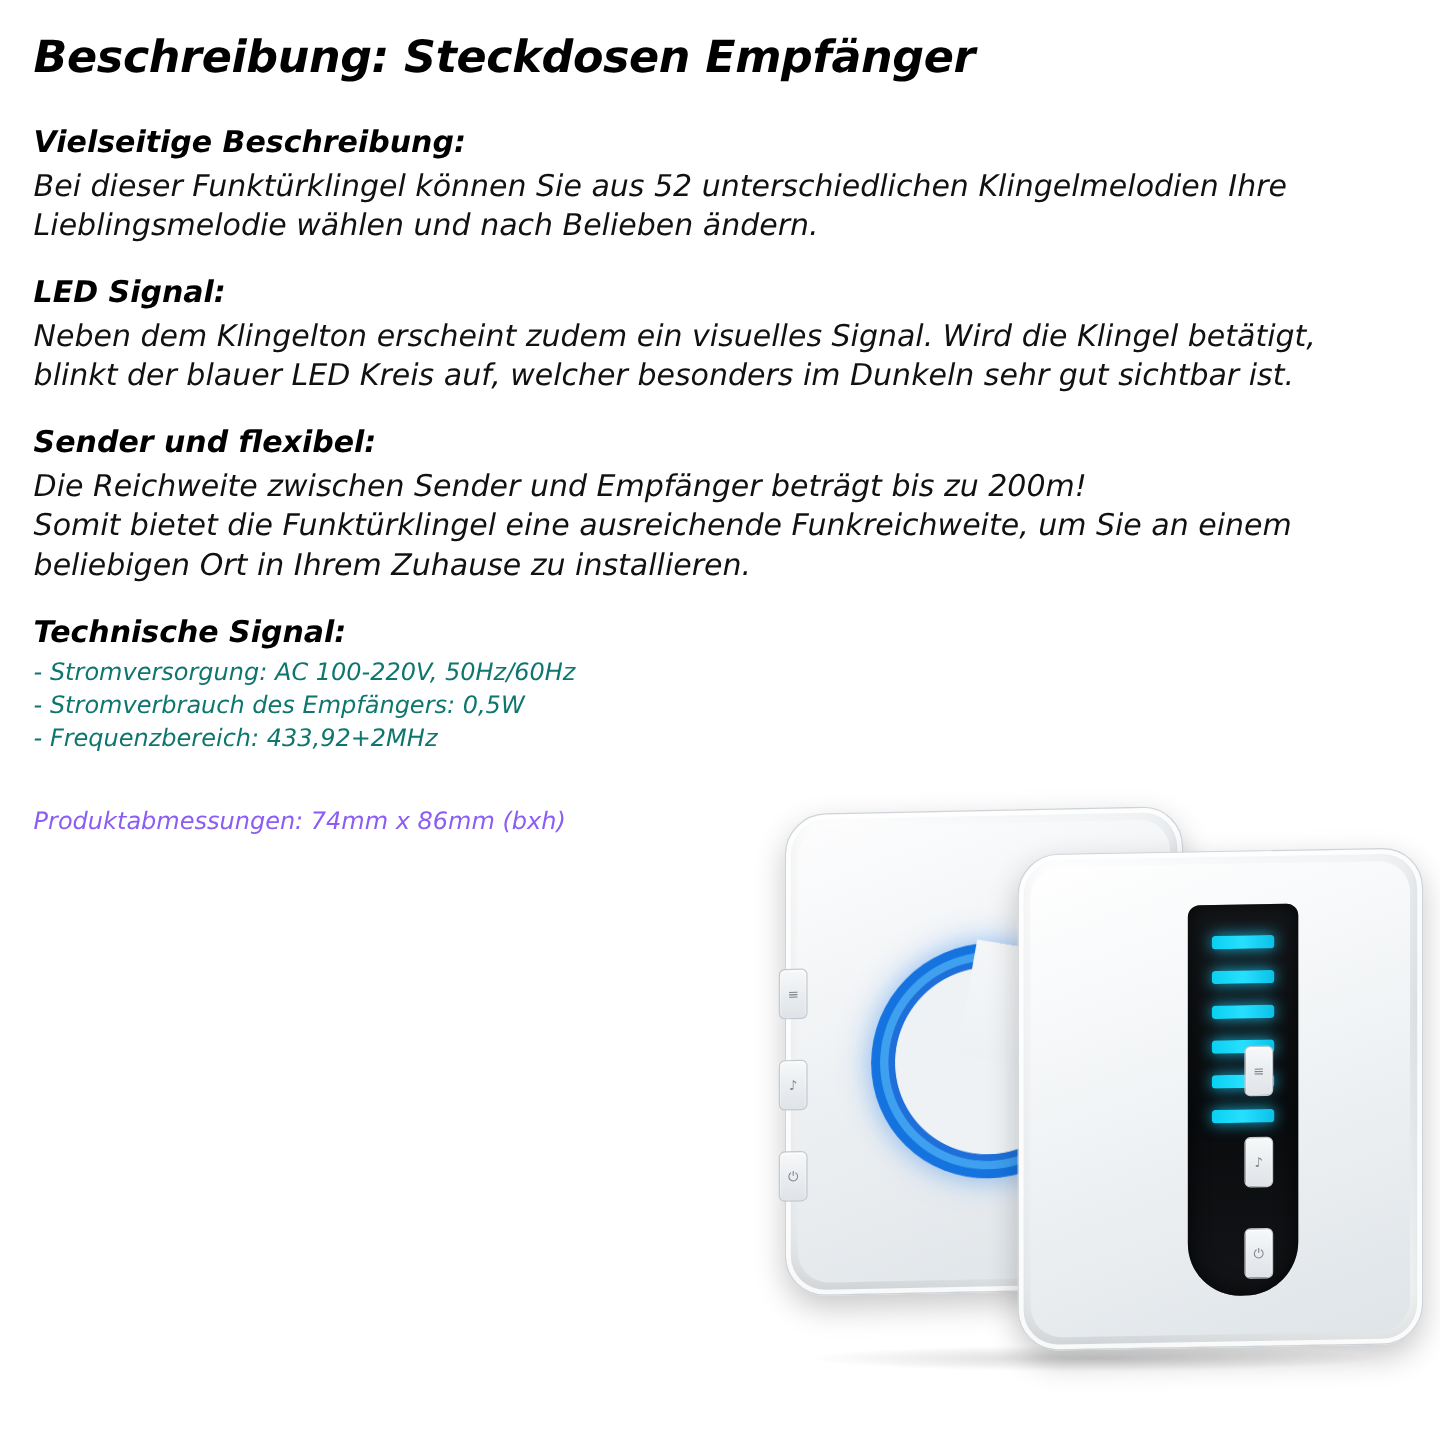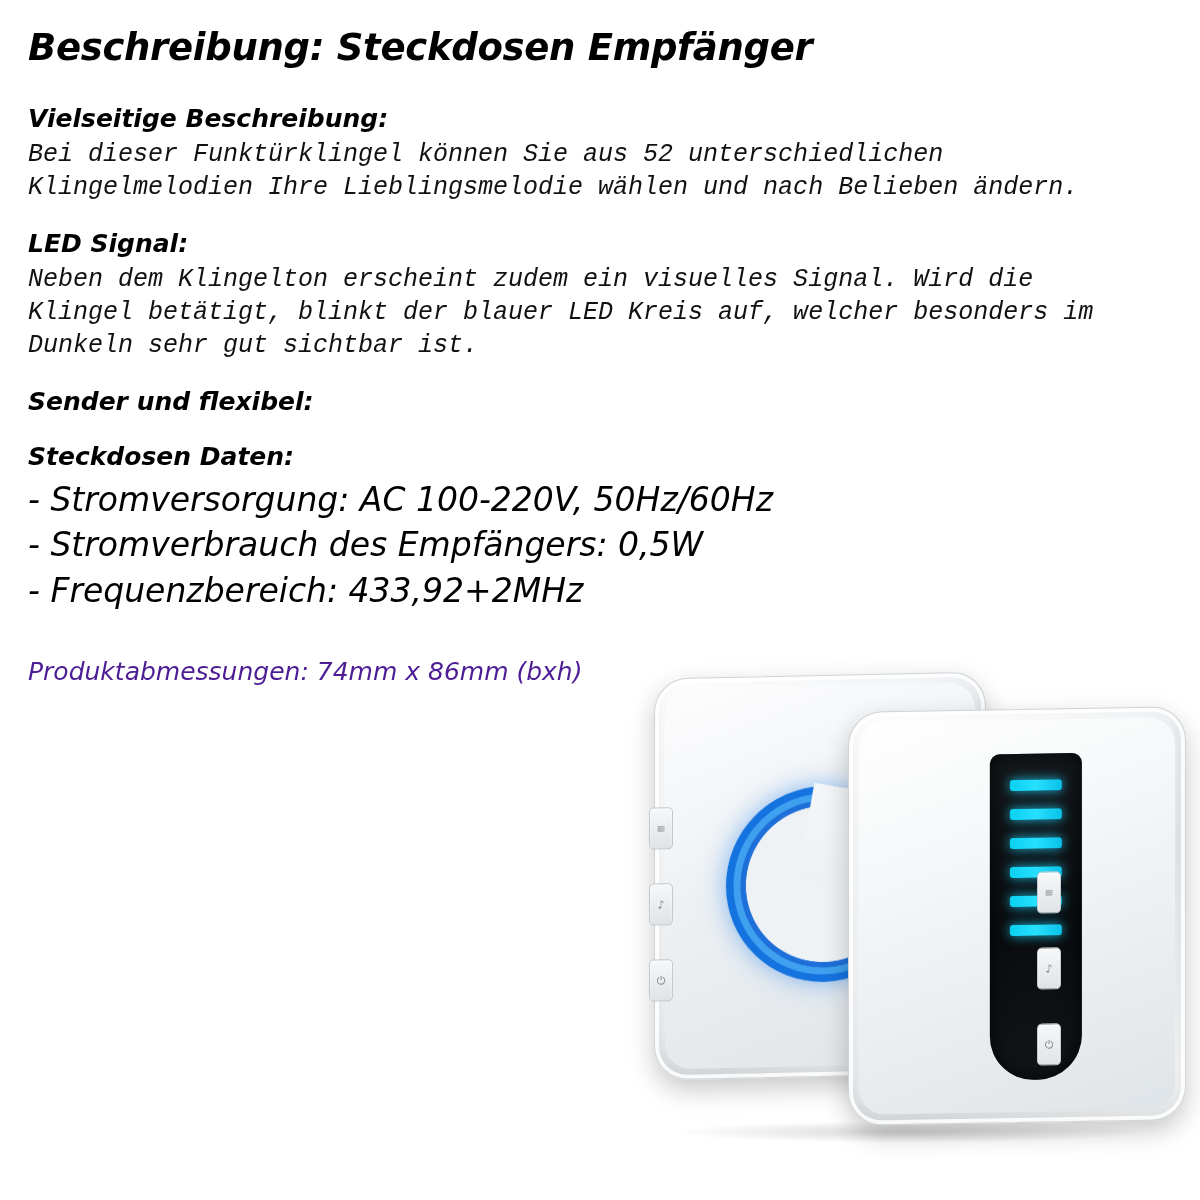--- a/index.html
+++ b/index.html
@@ -47,42 +47,41 @@
     color: #000;
   }
 
   .section-body {
     font-style: italic;
     font-size: 25px;
     line-height: 1.32;
     margin: 0;
     color: #111;
     max-width: 1120px;
-    font-family: Liberation Mono, monospace;
   }
 
   .spec-list {
     list-style: none;
     margin: 0;
     padding: 0;
   }
 
   .spec-list li {
     font-style: italic;
-    font-size: 33px;
+    font-size: 20px;
     line-height: 1.38;
-    color: #000000;
+    color: #0f766e;
   }
 
   .dimensions {
     font-style: italic;
-    font-size: 25px;
+    font-size: 20px;
     line-height: 1.35;
     margin-top: 42px;
-    color: #4c1d95;
+    color: #8b5cf6;
   }
 
   
   .product-image {
     position: absolute;
     right: 0px;
     bottom: 0px;
     width: 560px;
     height: 560px;
   }
@@ -237,24 +236,26 @@
   </div>
 
 
   <div class="section">
     <div class="section-heading">LED Signal:</div>
     <div class="section-body">Neben dem Klingelton erscheint zudem ein visuelles Signal. Wird die Klingel betätigt, blinkt der blauer LED Kreis auf, welcher besonders im Dunkeln sehr gut sichtbar ist.</div>
   </div>
 
   <div class="section">
     <div class="section-heading">Sender und flexibel:</div>
+    <div class="section-body" style="white-space: pre-line;">Die Reichweite zwischen Sender und Empfänger beträgt bis zu 200m!
+Somit bietet die Funktürklingel eine ausreichende Funkreichweite, um Sie an einem beliebigen Ort in Ihrem Zuhause zu installieren.</div>
   </div>
 
   <div class="section">
-    <div class="section-heading">Steckdosen Daten:</div>
+    <div class="section-heading">Technische Signal:</div>
     <ul class="spec-list">
       <li>- Stromversorgung: AC 100-220V, 50Hz/60Hz</li>
       <li>- Stromverbrauch des Empfängers: 0,5W</li>
       <li>- Frequenzbereich: 433,92+2MHz</li>
     </ul>
   </div>
 
   <div class="dimensions">Produktabmessungen: 74mm x 86mm (bxh)</div>
 
   <div class="product-image">

